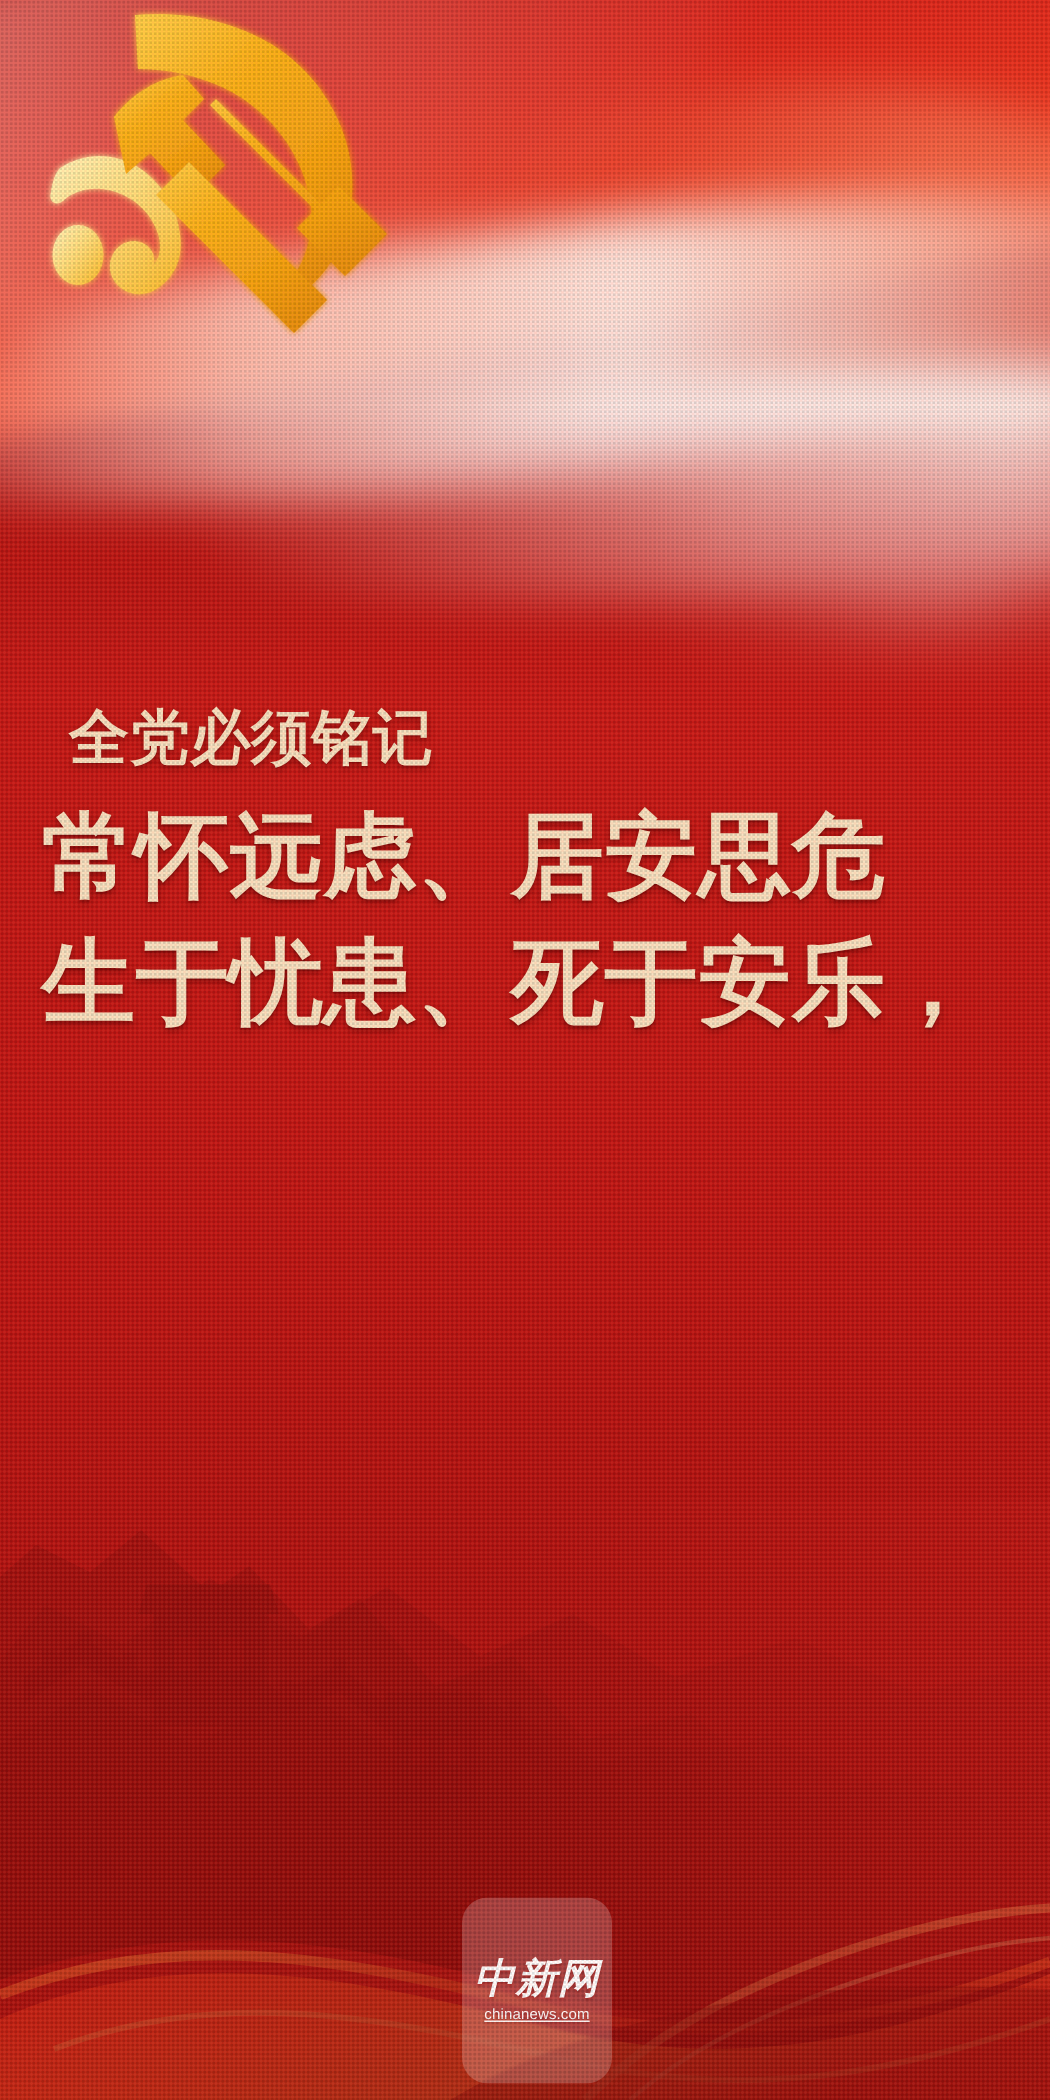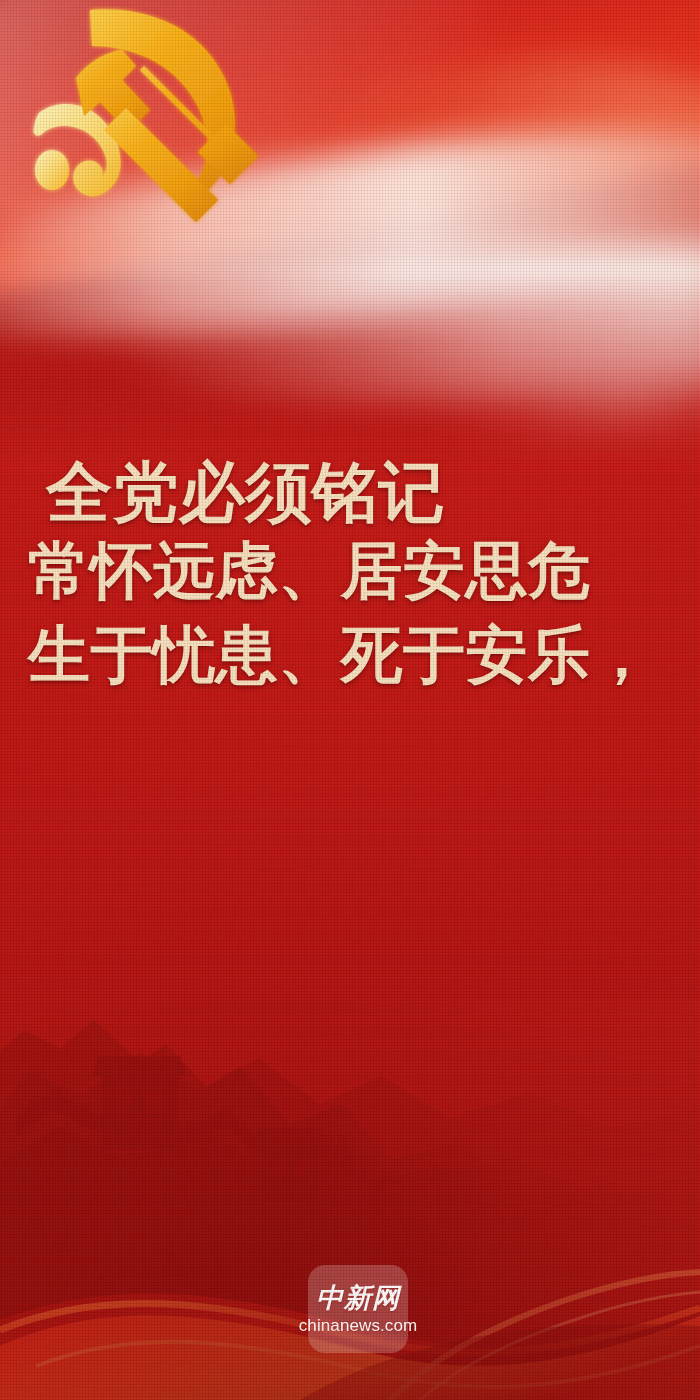--- a/index.html
+++ b/index.html
@@ -115,46 +115,47 @@
   
   .headline{
     position:absolute;left:28px;top:455px;width:650px;
     font-family:"DejaVu Serif","Liberation Serif",serif;
     color:#f7e3c2;
     font-weight:700;
     letter-spacing:.5px;
     text-shadow:0 2px 5px rgba(90,4,4,.55), 0 1px 0 rgba(120,10,10,.35);
   }
   .hl-line{display:block;white-space:nowrap;}
-  .hl-line.l1{font-size:66px;line-height:74px;padding-left:18px;}
+  .hl-line.l1{font-size:40px;line-height:74px;padding-left:18px;}
   .hl-line.l2{font-size:62px;line-height:84px;}
   .hl-line.l3{font-size:62px;line-height:84px;}
 
   
   .logo{
     position:absolute;left:308px;top:1265px;
-    width:100px;height:88px;
+    width:100px;height:124px;
     border-radius:17px;
     background:rgba(255,255,255,.22);
     backdrop-filter:blur(1px);
     display:flex;flex-direction:column;
     align-items:center;justify-content:center;
     gap:6px;
   }
   .logo-cn{
     font-family:"DejaVu Serif","Liberation Serif",serif;
     font-size:27px;font-weight:700;color:#ffffff;
     letter-spacing:1px;line-height:1;
     text-shadow:0 1px 2px rgba(140,12,10,.45);
     font-style:italic;
   }
   .logo-url{
     font-family:"Liberation Sans","DejaVu Sans",sans-serif;
-    font-size:17px;color:#ffffff;letter-spacing:.1px;line-height:1;
+    font-size:10px;color:#ffffff;letter-spacing:.1px;line-height:1;
     text-shadow:0 1px 2px rgba(140,12,10,.45);
+    text-decoration:underline;
   }
 </style>
 </head>
 <body>
 
 <div id="poster">
 
   <div class="base-field"></div>
 
   <div class="flag">

